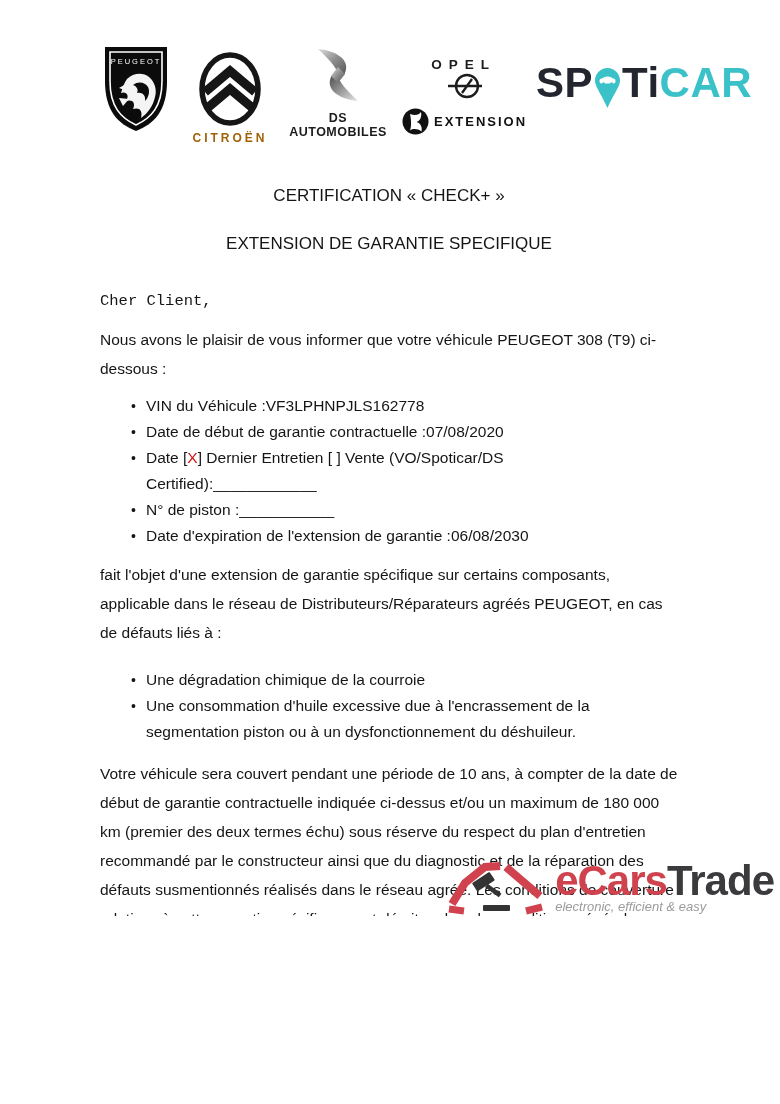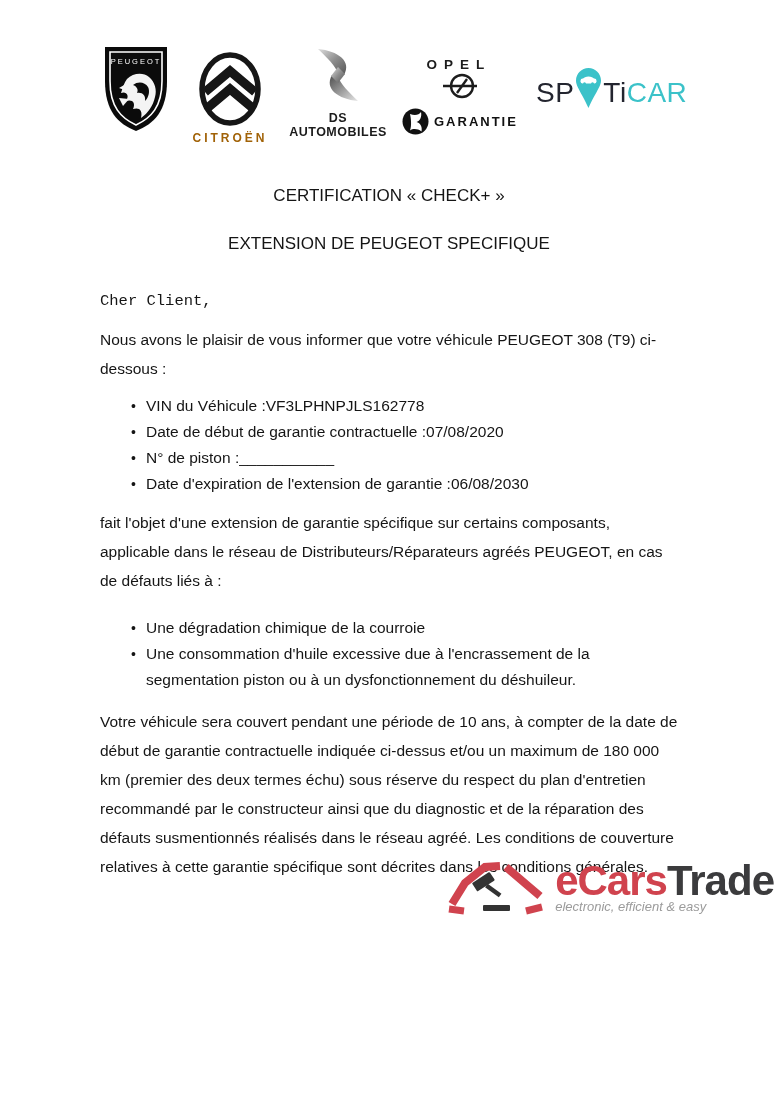--- a/index.html
+++ b/index.html
@@ -16,21 +16,21 @@
   .lg-citroen { left:188px; top:7px; width:84px; text-align:center; }
   .citroen-label { font-size:12px; font-weight:700; letter-spacing:3px; color:#a16207; margin-top:1px; }
   .lg-ds { left:284px; top:2px; width:108px; text-align:center; }
   .ds-label { font-size:12.5px; font-weight:700; letter-spacing:0.5px; color:#1c1c1c; margin-top:4px; }
   .lg-opelvx { left:402px; top:12px; }
   .opel-line { display:flex; align-items:center;flex-direction:column; }
   .opel-word { font-size:13.5px; font-weight:700; letter-spacing:7px; color:#1c1c1c; margin-right:2px; }
   .vx-line { display:flex; align-items:center; margin-top:8px; }
   .vx-word { font-size:13px; font-weight:800; letter-spacing:2px; color:#111; margin-left:5px; }
   .lg-spoticar { left:536px; top:22px; display:flex; align-items:flex-start; }
-  .sp-seg { font-size:28px; font-weight:400; line-height:31px; color:var(--brand_dark); letter-spacing:0.5px;margin-top:10px; }
+  .sp-seg { font-size:42px; font-weight:700; line-height:31px; color:var(--brand_dark); letter-spacing:0.5px; }
   .sp-seg.teal { color:var(--spoticar_teal); }
   .sp-pin { margin:0 1px; }
 
   
   .doc { position:absolute; top:185px; left:100px; width:578px; }
   .title { margin:0; text-align:center; font-size:17px; font-weight:400; line-height:22px; color:#151515; }
   .title.second { margin-top:26px; }
   .doc p { margin:0; font-size:15.5px; line-height:29px; color:#151515; }
   .salutation { margin-top:32px !important;font-family:Liberation Mono, monospace; }
   .intro { margin-top:9px !important; }
@@ -118,50 +118,51 @@
           <circle cx="19" cy="14" r="11" fill="none" stroke="#1c1c1c" stroke-width="2.4"></circle>
           <path d="M0,14 H34" stroke="#1c1c1c" stroke-width="2.4"></path>
           <path d="M24,7 L14,21" stroke="#1c1c1c" stroke-width="2.4"></path>
         </svg>
       </div>
       <div class="vx-line">
         <svg width="27" height="27" viewBox="0 0 27 27">
           <circle cx="13.5" cy="13.5" r="13" fill="#111111"></circle>
           <path d="M8,6 C13,8 17,7 19,4 C20,9 18,13 14.5,14 C18.5,15 20.5,19 19.5,23.5 C15.5,20.5 11,20.5 8,22.5 C9.8,17.5 9,10.5 8,6 Z" fill="#ffffff"></path>
         </svg>
-        <span class="vx-word">GARANTIE</span>
+        <span class="vx-word">EXTENSION</span>
       </div>
     </div>
 
     <div class="lg lg-spoticar">
       <span class="sp-seg">SP</span>
       <svg class="sp-pin" width="27" height="42" viewBox="0 0 27 42">
         <path d="M13.5,1 C20.4,1 26,6.6 26,13.5 C26,19.5 21,24.5 13.5,41 C6,24.5 1,19.5 1,13.5 C1,6.6 6.6,1 13.5,1 Z" fill="#3BC2C9"></path>
         <path d="M8,12 C9,8.5 18,8.5 19,12 Z" fill="#ffffff"></path>
         <rect x="5.5" y="11.5" width="16" height="5" rx="2.2" fill="#ffffff"></rect>
         <circle cx="9.5" cy="16.8" r="1.5" fill="#3BC2C9"></circle>
         <circle cx="17.5" cy="16.8" r="1.5" fill="#3BC2C9"></circle>
       </svg>
       <span class="sp-seg">Ti</span>
       <span class="sp-seg teal">CAR</span>
     </div>
   </div>
 
   <div class="doc">
 
     <h1 class="title">CERTIFICATION « CHECK+ »</h1>
-    <h2 class="title second">EXTENSION DE PEUGEOT SPECIFIQUE</h2>
+    <h2 class="title second">EXTENSION DE GARANTIE SPECIFIQUE</h2>
 
     <p class="salutation">Cher Client,</p>
 
     <p class="intro">Nous avons le plaisir de vous informer que votre véhicule PEUGEOT 308 (T9) ci-dessous :</p>
 
     <ul class="blist">
       <li>VIN du Véhicule :VF3LPHNPJLS162778</li>
       <li>Date de début de garantie contractuelle :07/08/2020</li>
+      <li><span>Date [</span><span class="x-red">X</span><span>] Dernier Entretien [ ] Vente (VO/Spoticar/DS Certified):</span><span>____________</span></li>
       <li>N°  de piston :___________</li>
       <li>Date d'expiration de l'extension de garantie :06/08/2030</li>
     </ul>
 
     <p class="scope">fait l'objet d'une extension de garantie spécifique sur certains composants, applicable dans le réseau de Distributeurs/Réparateurs agréés PEUGEOT, en cas de défauts liés à :</p>
 
     <ul class="blist defects">
       <li>Une dégradation chimique de la courroie</li>
       <li>Une consommation d'huile excessive due à l'encrassement de la segmentation piston ou à un dysfonctionnement du déshuileur.</li>
     </ul>

